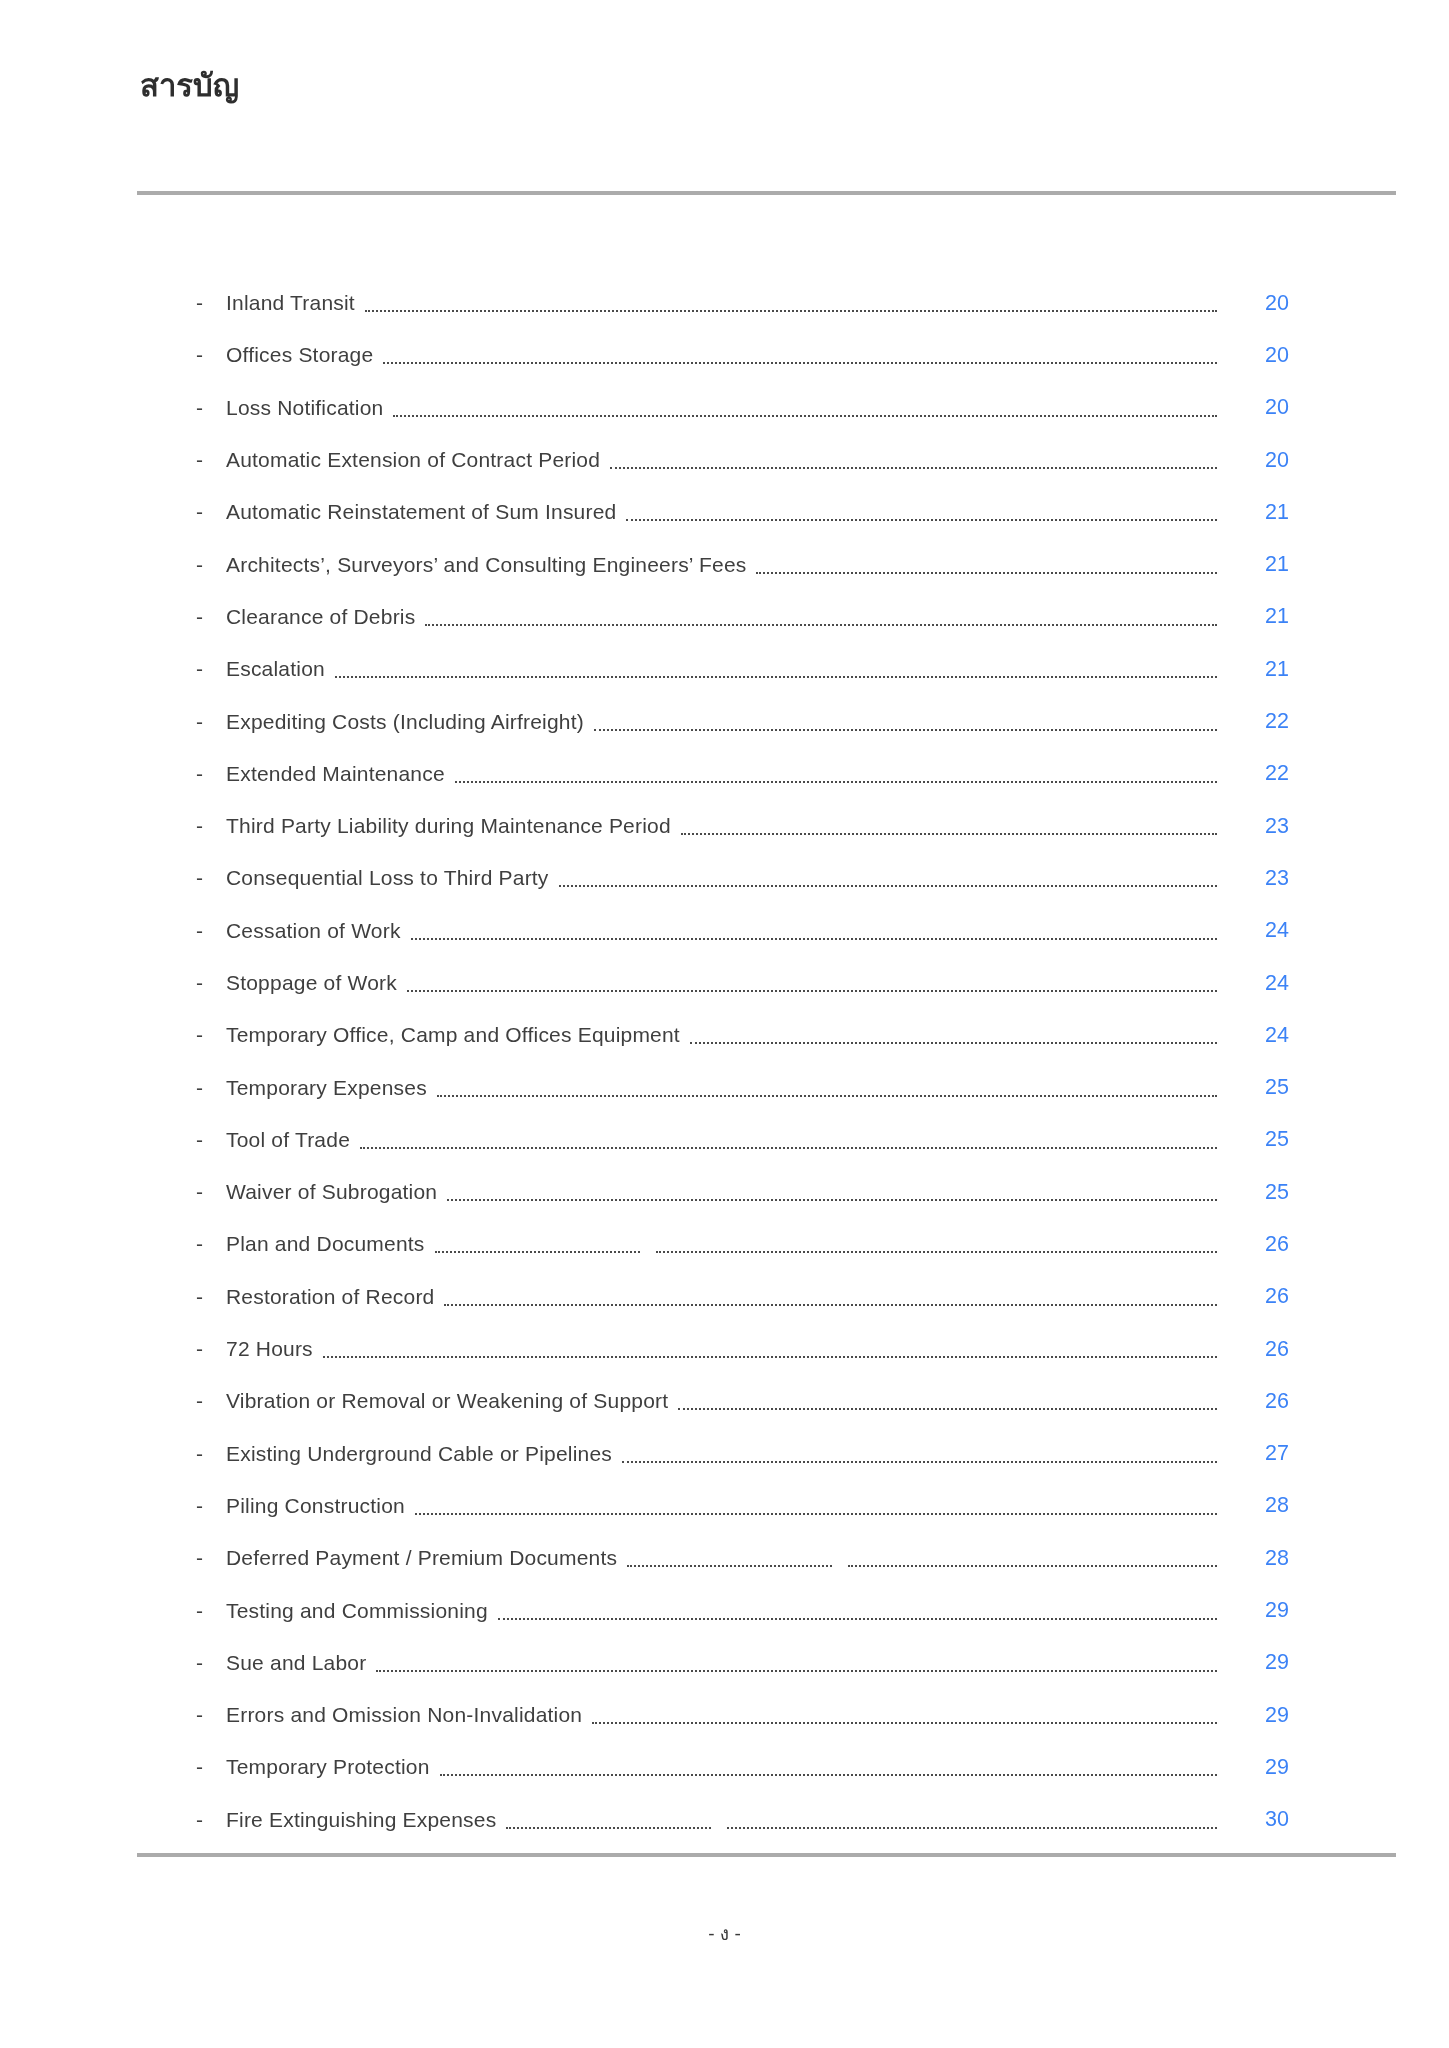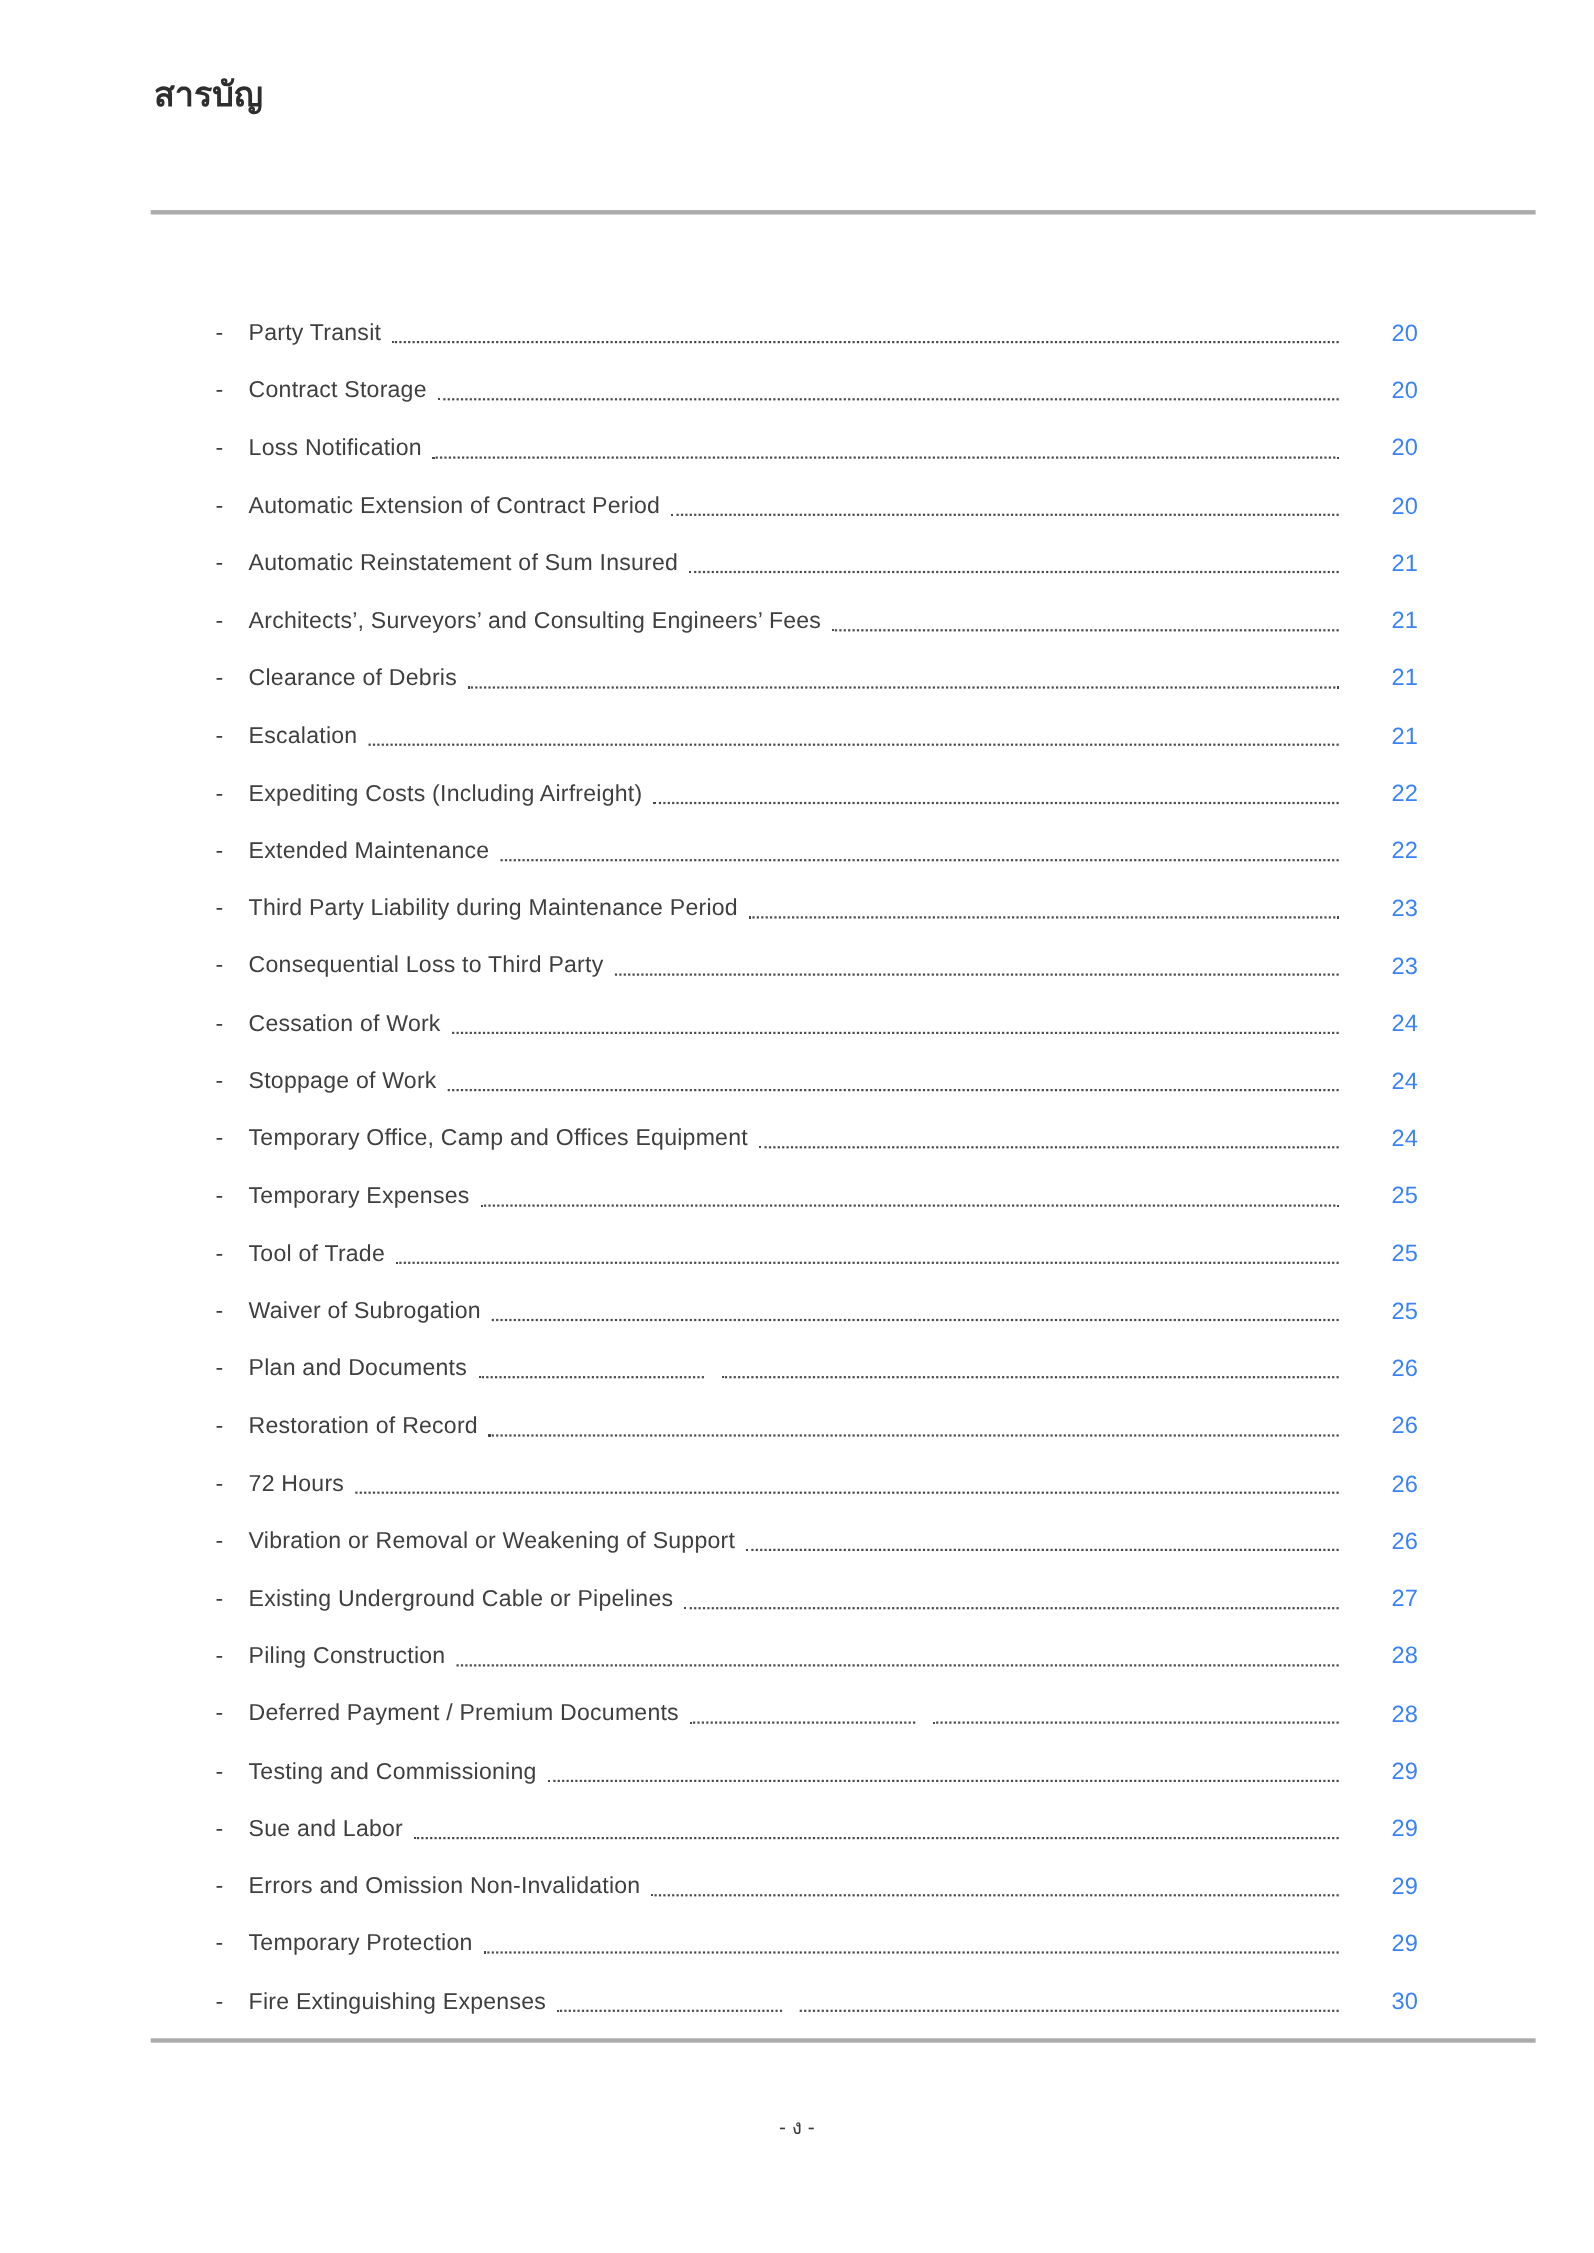--- a/index.html
+++ b/index.html
@@ -86,28 +86,28 @@
 </style>
 </head>
 <body>
 
 <div class="page">
   <h1 class="title">สารบัญ</h1>
   <div class="rule rule-top"></div>
   <div class="toc" id="toc-list">
   <div class="toc-row">
     <span class="dash">-</span>
-    <span class="label">Party Transit</span>
+    <span class="label">Inland Transit</span>
     <span class="leader"></span>
     <span class="page-num">20</span>
   </div>
 
   <div class="toc-row">
     <span class="dash">-</span>
-    <span class="label">Contract Storage</span>
+    <span class="label">Offices Storage</span>
     <span class="leader"></span>
     <span class="page-num">20</span>
   </div>
 
   <div class="toc-row">
     <span class="dash">-</span>
     <span class="label">Loss Notification</span>
     <span class="leader"></span>
     <span class="page-num">20</span>
   </div>

